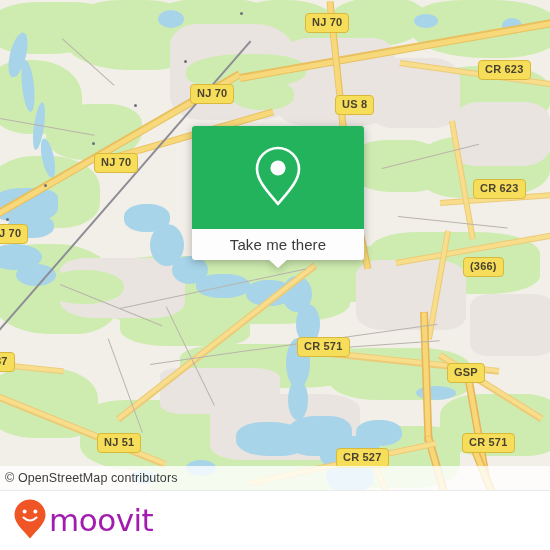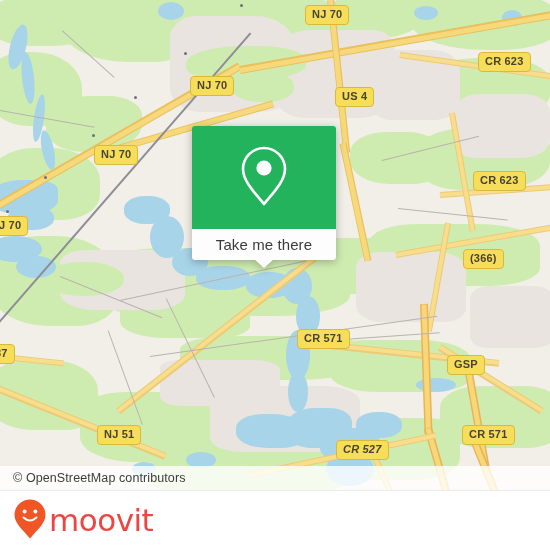--- a/index.html
+++ b/index.html
@@ -17,21 +17,21 @@
 
   
   #map{
     position:absolute;
     left:0; top:0;
     width:550px;
     height:490px;
     overflow:hidden;
     background:#f2efe9;
   }
-  .map-layer{position:absolute;left:0;top:0;width:498px;height:490px;}
+  .map-layer{position:absolute;left:0;top:8px;width:498px;height:490px;}
 
   
   .blob{position:absolute;}
   .forest{background:#cfecb0;}
   .resid{background:#e9e4e0;}
   .water{background:#a7d4e8;}
 
   
   .road{position:absolute;transform-origin:0 50%;}
   .mway-case{background:#e8b35a;}
@@ -67,30 +67,30 @@
     top:466px;
     width:550px;
     height:24px;
     background:rgba(255,255,255,.80);
     display:flex;
     align-items:center;
   }
   #attrib span{
     font-size:12.5px;
     color:#3c3c3c;
-    padding-left:13px;
+    padding-left:5px;
     letter-spacing:.1px;
   }
 
   
   #popup{
     position:absolute;
     left:192px;
     top:126px;
-    width:144px;
+    width:172px;
     z-index:40;
     filter:drop-shadow(0 2px 4px rgba(0,0,0,.28));
   }
   #popup-head{
     height:103px;
     background:#22b35c;
     border-radius:3px 3px 0 0;
     display:flex;
     align-items:center;
     justify-content:center;
@@ -136,21 +136,21 @@
     font-size:14.6px;
     line-height:20px;
     color:#1f1f1f;
     max-width:390px;
     letter-spacing:.05px;
   }
   #brand{display:flex;align-items:center;gap:3px;}
   #brand-text{
     font-size:31px;
     line-height:31px;
-    color:#ef4444;
+    color:#a21caf;
     letter-spacing:-.5px;
     font-family:"DejaVu Sans", sans-serif;
     font-weight:400;
   }
 </style>
 </head>
 <body>
 
 <div id="screenshot">
 
@@ -303,31 +303,31 @@
       <div class="railtick" style="left:134px;top:96px;"></div>
       <div class="railtick" style="left:92px;top:134px;"></div>
       <div class="railtick" style="left:44px;top:176px;"></div>
       <div class="railtick" style="left:6px;top:210px;"></div>
     </div>
 
     <div class="map-layer">
       <div class="shield" style="left:305px;top:5px;">NJ 70</div>
       <div class="shield" style="left:478px;top:52px;">CR 623</div>
       <div class="shield" style="left:190px;top:76px;">NJ 70</div>
-      <div class="shield" style="left:335px;top:87px;">US 4</div>
+      <div class="shield" style="left:335px;top:87px;">US 8</div>
       <div class="shield" style="left:94px;top:145px;">NJ 70</div>
       <div class="shield" style="left:473px;top:171px;">CR 623</div>
       <div class="shield" style="left:-8px;top:216px;">J 70</div>
       <div class="shield" style="left:463px;top:249px;">(366)</div>
       <div class="shield" style="left:297px;top:329px;">CR 571</div>
       <div class="shield" style="left:-12px;top:344px;">37</div>
       <div class="shield" style="left:447px;top:355px;">GSP</div>
       <div class="shield" style="left:97px;top:425px;">NJ 51</div>
       <div class="shield" style="left:462px;top:425px;">CR 571</div>
-      <div class="shield" style="left:336px;top:440px;font-style:italic;">CR 527</div>
+      <div class="shield" style="left:336px;top:440px;">CR 527</div>
     </div>
 
     <div id="attrib">
       <span>© OpenStreetMap contributors</span>
     </div>
 
     <div id="popup">
       <div id="popup-head">
         <span>
           <svg width="50" height="62" viewBox="0 0 50 62" fill="none" aria-hidden="true">

